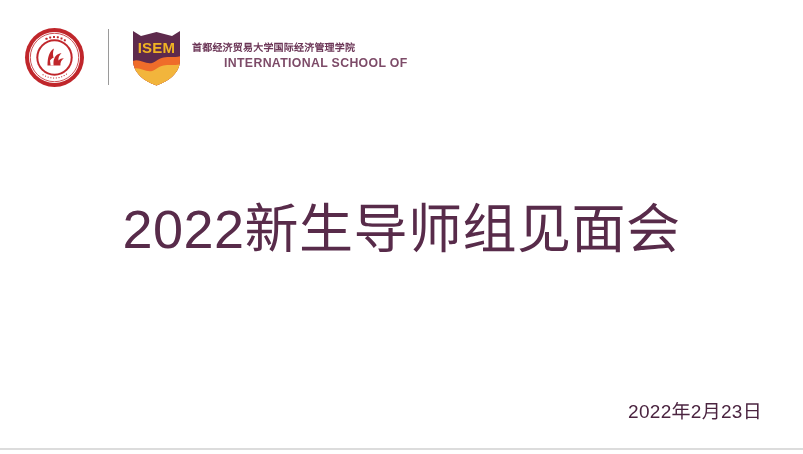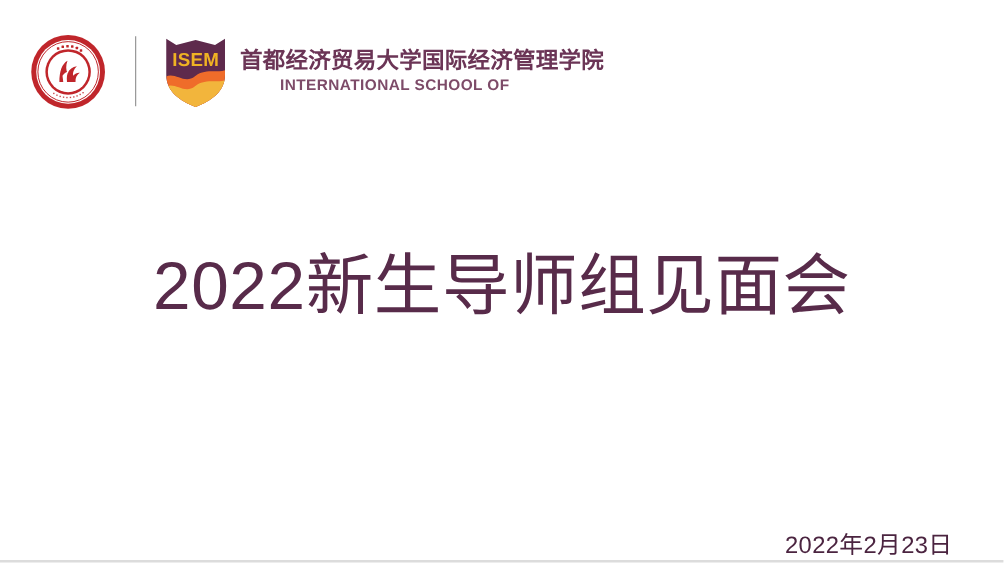--- a/index.html
+++ b/index.html
@@ -59,21 +59,21 @@
 
   
   .school-text {
     margin-left: 9px;
     display: flex;
     flex-direction: column;
     justify-content: center;
     line-height: 1.08;
   }
   .school-cn {
-    font-size: 18px;
+    font-size: 10px;
     font-weight: 700;
     color: #6b3556;
     letter-spacing: 0.2px;
     white-space: nowrap;
   }
   .school-en1,
   .school-en2 {
     font-size: 12.3px;
     font-weight: 700;
     color: #7d4b68;
@@ -101,21 +101,20 @@
   
   .date {
     position: absolute;
     right: 41px;
     top: 396px;
     font-size: 19px;
     font-weight: 400;
     color: #4b2440;
     letter-spacing: 0.3px;
     white-space: nowrap;
-    margin-top: 24px;
   }
 
   
   .bottom-rule {
     position: absolute;
     left: 0;
     right: 0;
     top: 448px;
     height: 2px;
     background: #dcdcdc;

